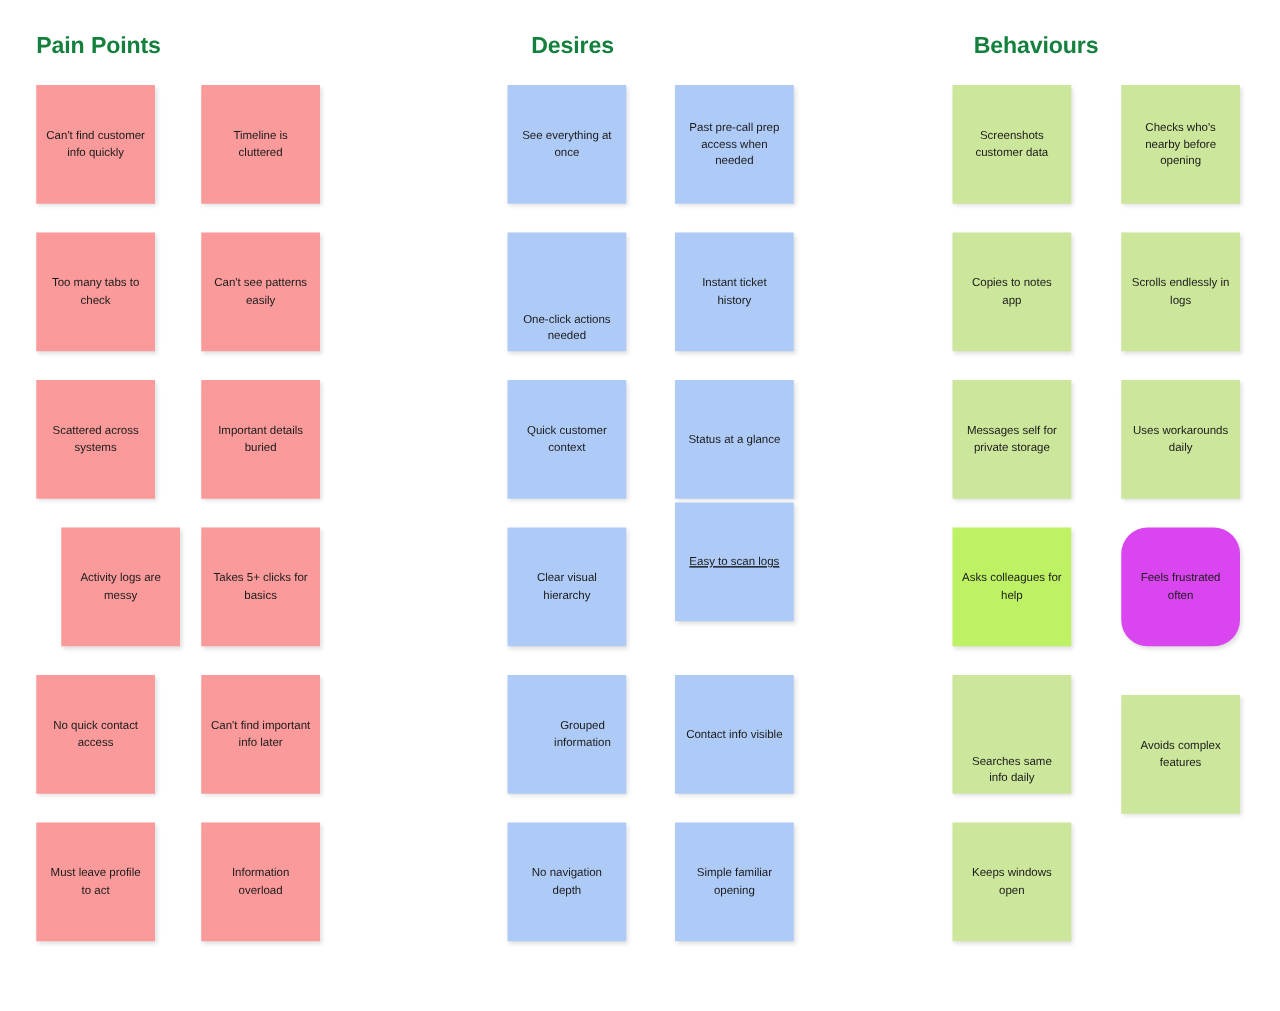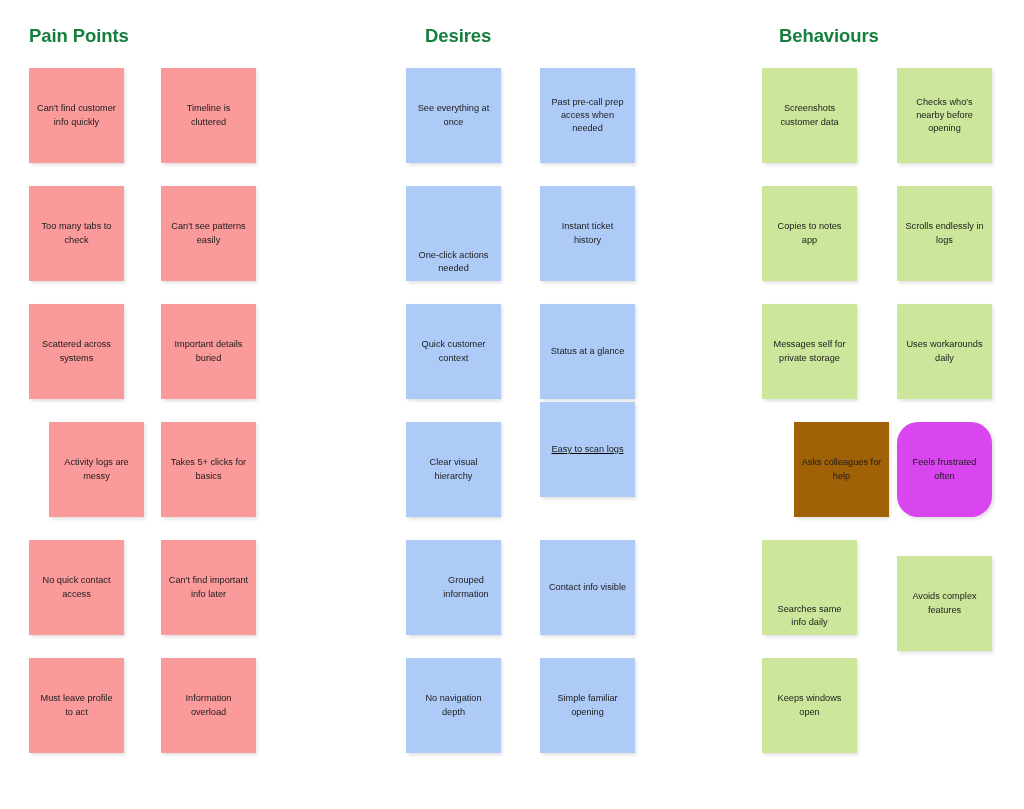--- a/index.html
+++ b/index.html
@@ -146,21 +146,21 @@
       <div class="notes-grid" style="left: 0px;">
         <div class="note" style="left: 762px; top: 0px; background: rgb(204, 231, 155);">
           <span class="note-text">Screenshots customer data</span>
         </div>
         <div class="note" style="left: 762px; top: 118px; background: rgb(204, 231, 155);">
           <span class="note-text">Copies to notes app</span>
         </div>
         <div class="note" style="left: 762px; top: 236px; background: rgb(204, 231, 155);">
           <span class="note-text">Messages self for private storage</span>
         </div>
-        <div class="note" style="left: 794px; top: 354px; background: #a16207; justify-content: center;">
+        <div class="note" style="left: 762px; top: 354px; background: #bef264; justify-content: center;">
           <span class="note-text">Asks colleagues for help</span>
         </div>
         <div class="note" style="left: 762px; top: 472px; background: rgb(204, 231, 155); align-items: flex-end;">
           <span class="note-text">Searches same info daily</span>
         </div>
         <div class="note" style="left: 762px; top: 590px; background: rgb(204, 231, 155);">
           <span class="note-text">Keeps windows open</span>
         </div>
         <div class="note" style="left: 897px; top: 0px; background: rgb(204, 231, 155);">
           <span class="note-text">Checks who's nearby before opening</span>

